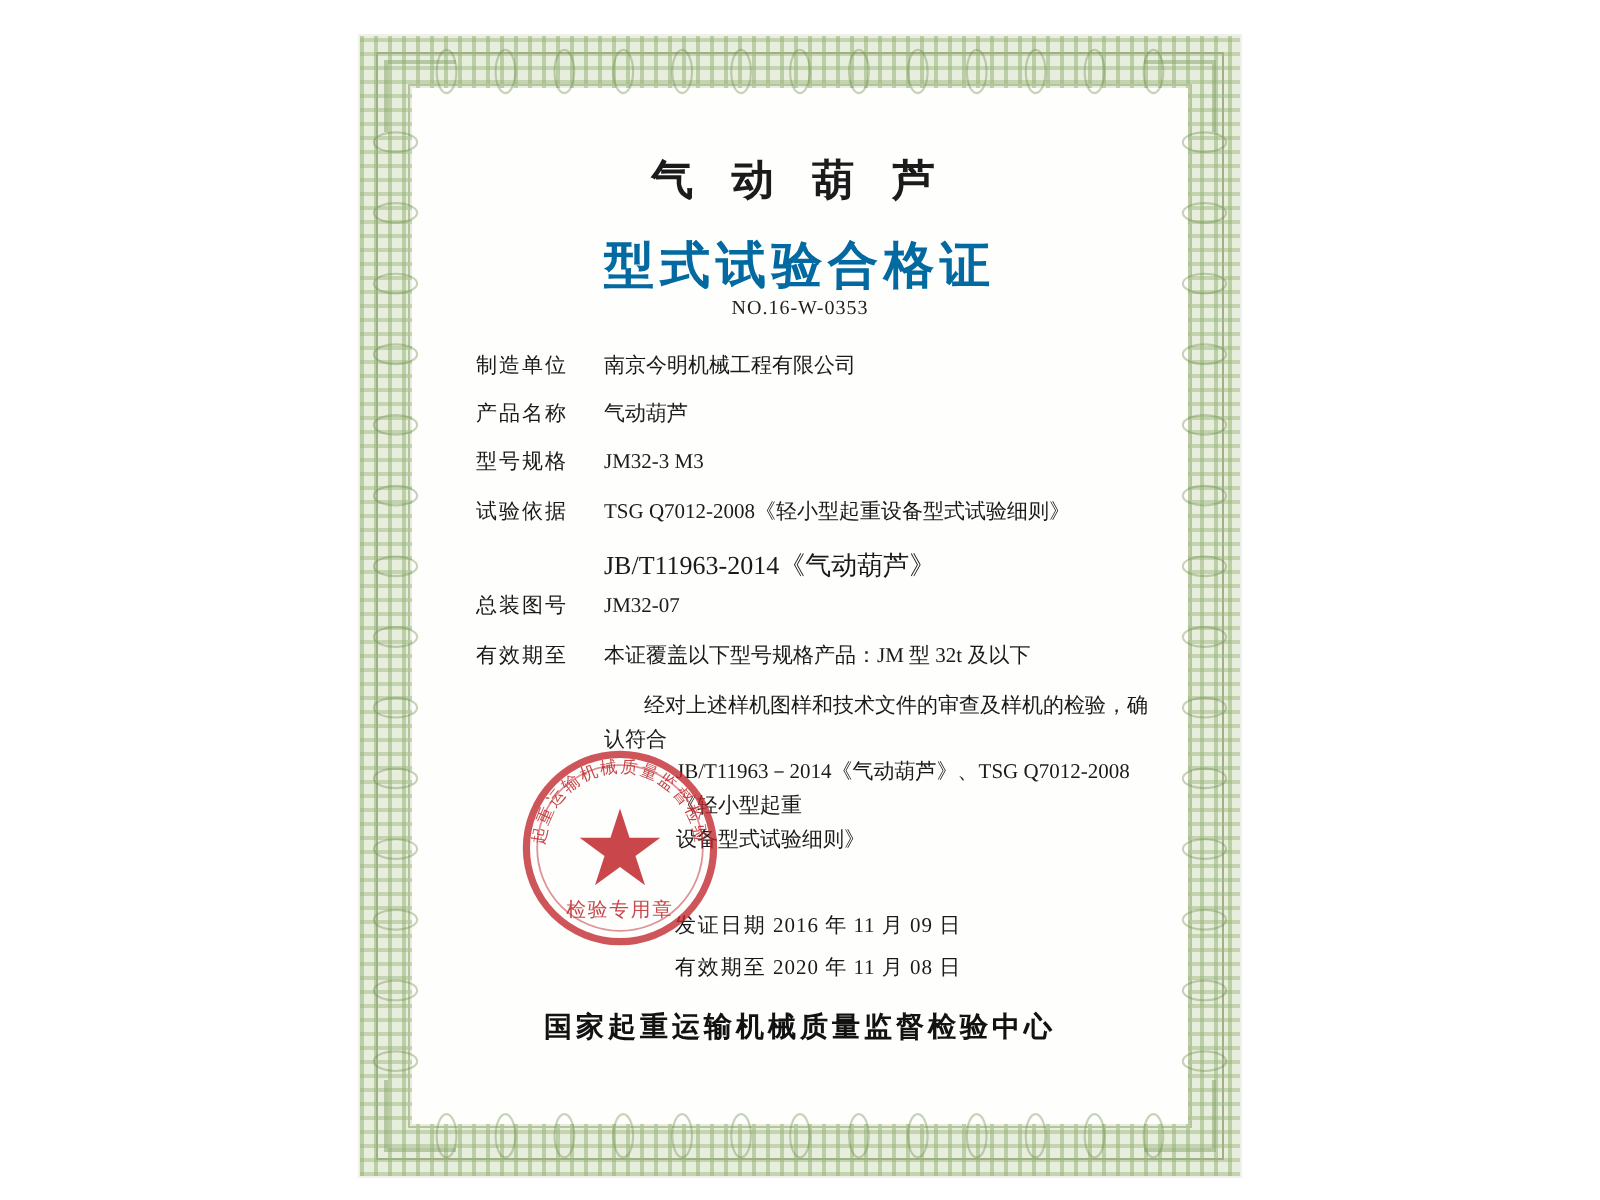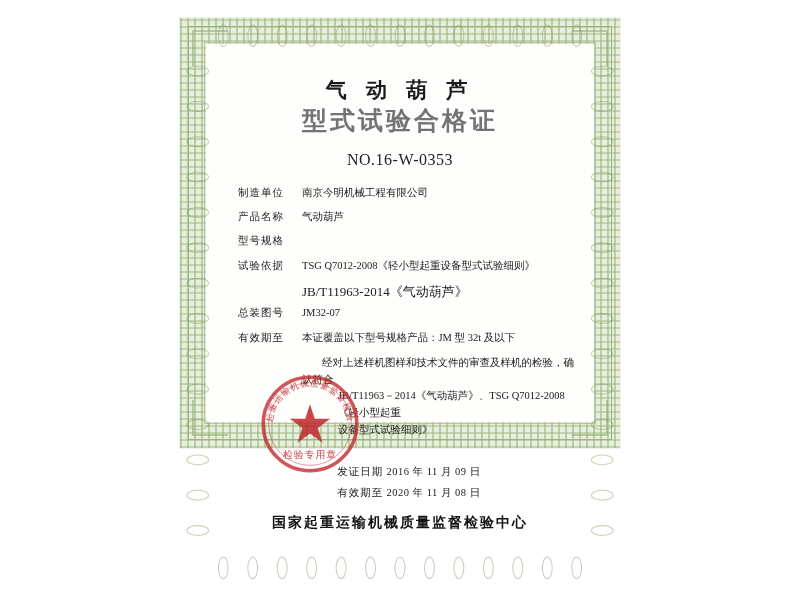--- a/index.html
+++ b/index.html
@@ -16,21 +16,21 @@
     height: 600px;
     background: #ffffff;
     overflow: hidden;
   }
   
   #sheet {
     position: absolute;
     left: 180px;
     top: 18px;
     width: 440px;
-    height: 430px;
+    height: 570px;
     background: #fdfdfb;
     box-shadow: 0 0 0 1px #f0f0ec;
   }
   
   .border-frame {
     position: absolute;
     inset: 0;
     background:
       repeating-linear-gradient(90deg,
         rgba(150,180,120,0.55) 0px, rgba(150,180,120,0.55) 2px,
@@ -86,27 +86,27 @@
     letter-spacing: 7px;
     color: #1b1b1b;
     margin-top: 16px;
   }
   .title-main {
     text-align: center;
     font-family: "Liberation Serif", serif;
     font-weight: bold;
     font-size: 25px;
     letter-spacing: 3px;
-    color: #737373;
+    color: #0369a1;
+    margin-top: 12px;
   }
   .cert-no {
     text-align: center;
-    font-size: 16px;
+    font-size: 10px;
     color: #222;
-    margin-top: 14px;
     letter-spacing: .5px;
   }
   .fields {
     margin-top: 16px;
     padding-left: 18px;
     padding-right: 6px;
   }
   .field-row {
     display: flex;
     align-items: flex-start;
@@ -277,20 +277,21 @@
           <div class="field-value">南京今明机械工程有限公司</div>
         </div>
 
         <div class="field-row">
           <div class="field-label">产品名称</div>
           <div class="field-value">气动葫芦</div>
         </div>
 
         <div class="field-row">
           <div class="field-label">型号规格</div>
+          <div class="field-value">JM32-3 M3</div>
         </div>
 
         <div class="field-row">
           <div class="field-label">试验依据</div>
           <div class="field-value">TSG Q7012-2008《轻小型起重设备型式试验细则》</div>
         </div>
 
         <div class="sub-line">JB/T11963-2014《气动葫芦》</div>
 
         <div class="field-row">

